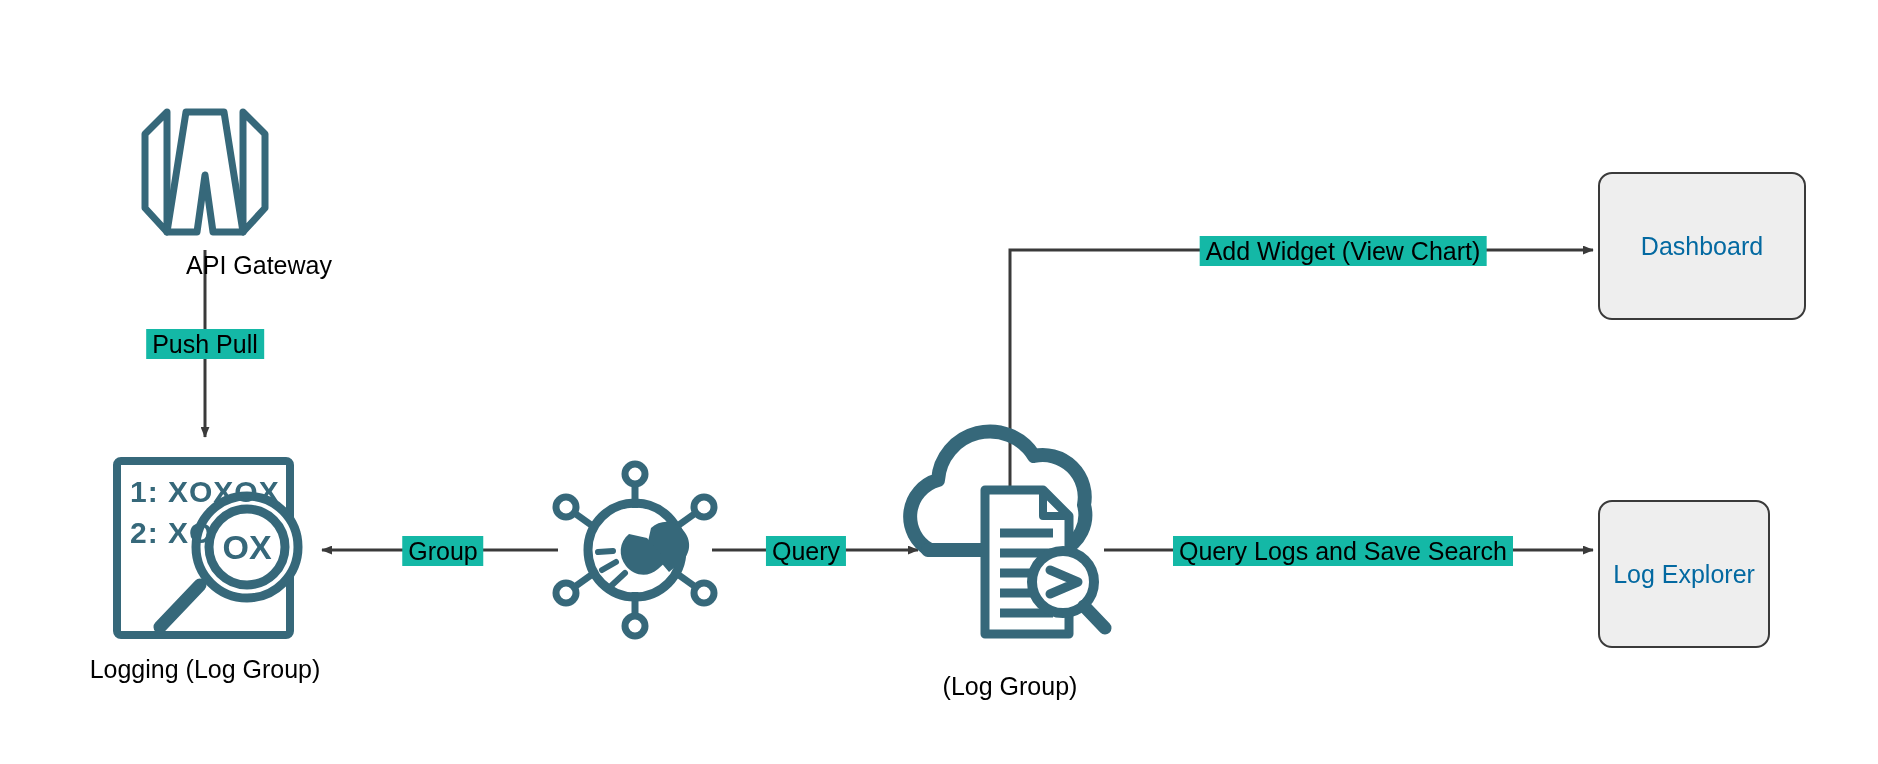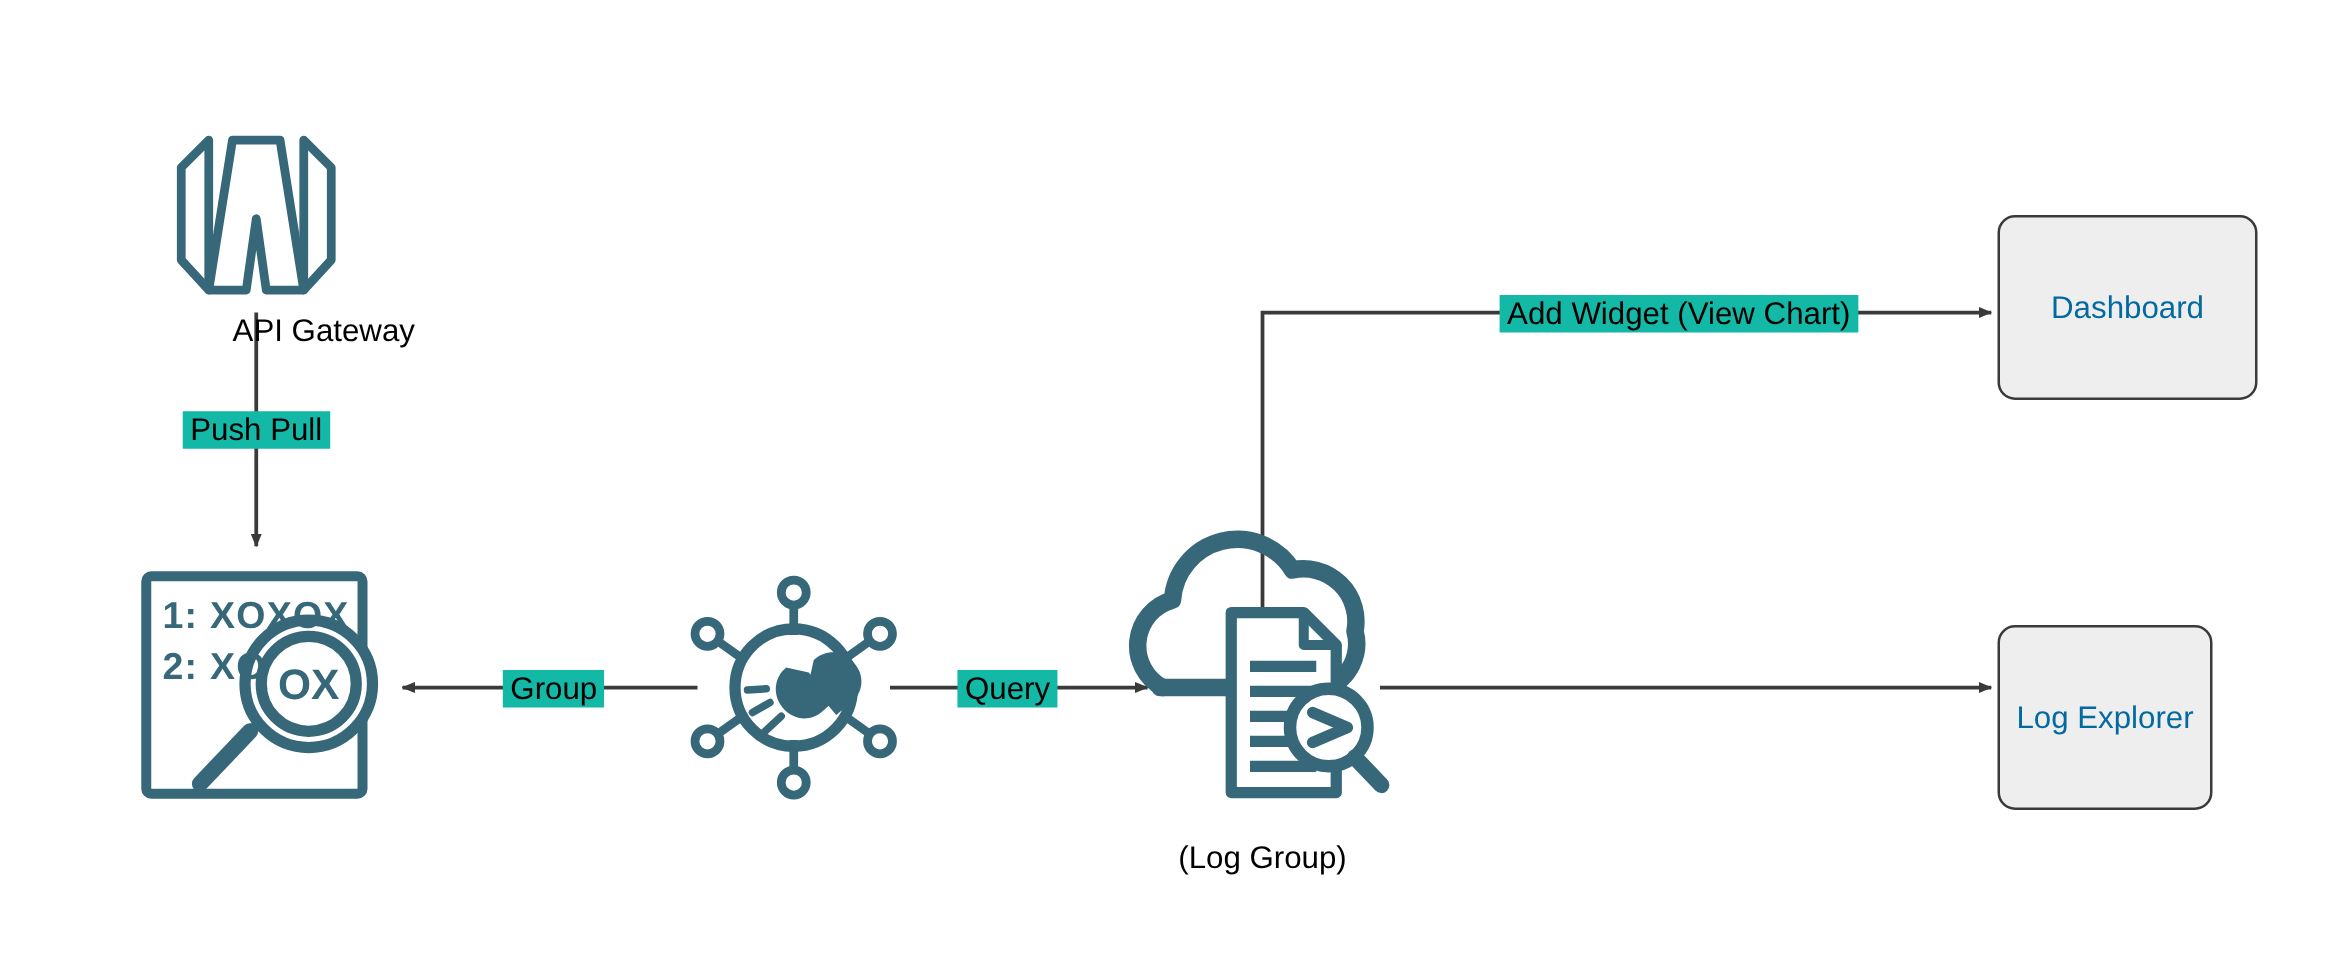--- a/index.html
+++ b/index.html
@@ -172,32 +172,34 @@
 
     <g>
       <text x="130" y="502" font-family="Liberation Sans, sans-serif" font-size="30" font-weight="bold" fill="#36687a" letter-spacing="1">1: XOXOX</text>
       <text x="130" y="543" font-family="Liberation Sans, sans-serif" font-size="30" font-weight="bold" fill="#36687a" letter-spacing="1">2: XO</text>
       <text x="247" y="559" text-anchor="middle" font-family="Liberation Sans, sans-serif" font-size="34" font-weight="bold" fill="#36687a">OX</text>
     </g>
   </svg>
 
   <div class="node-label centered" style="left:215px; top:265px;margin-left:44px;">API Gateway</div>
 
+  <div class="node-label centered" style="left:205px; top:669px;">Logging (Log Group)</div>
 
 
   <div class="node-label centered" style="left:1010px; top:686px;">(Log Group)</div>
 
   <div class="edge-label centered" style="left:205px; top:344px;">Push Pull</div>
 
   <div class="edge-label centered" style="left:443px; top:551px;">Group</div>
 
   <div class="edge-label centered" style="left:806px; top:551px;">Query</div>
 
   <div class="edge-label centered" style="left:1343px; top:251px;">Add Widget (View Chart)</div>
 
+  <div class="edge-label centered" style="left:1343px; top:551px;">Query Logs and Save Search</div>
 
   <div class="shape-box" style="left:1598px; top:172px; width:208px; height:148px;">
     <span class="box-label" style="position:static;">Dashboard</span>
   </div>
 
   <div class="shape-box" style="left:1598px; top:472px; width:172px; height:148px;margin-top:28px;">
     <span class="box-label" style="position:static;">Log Explorer</span>
   </div>
 
 </div>

